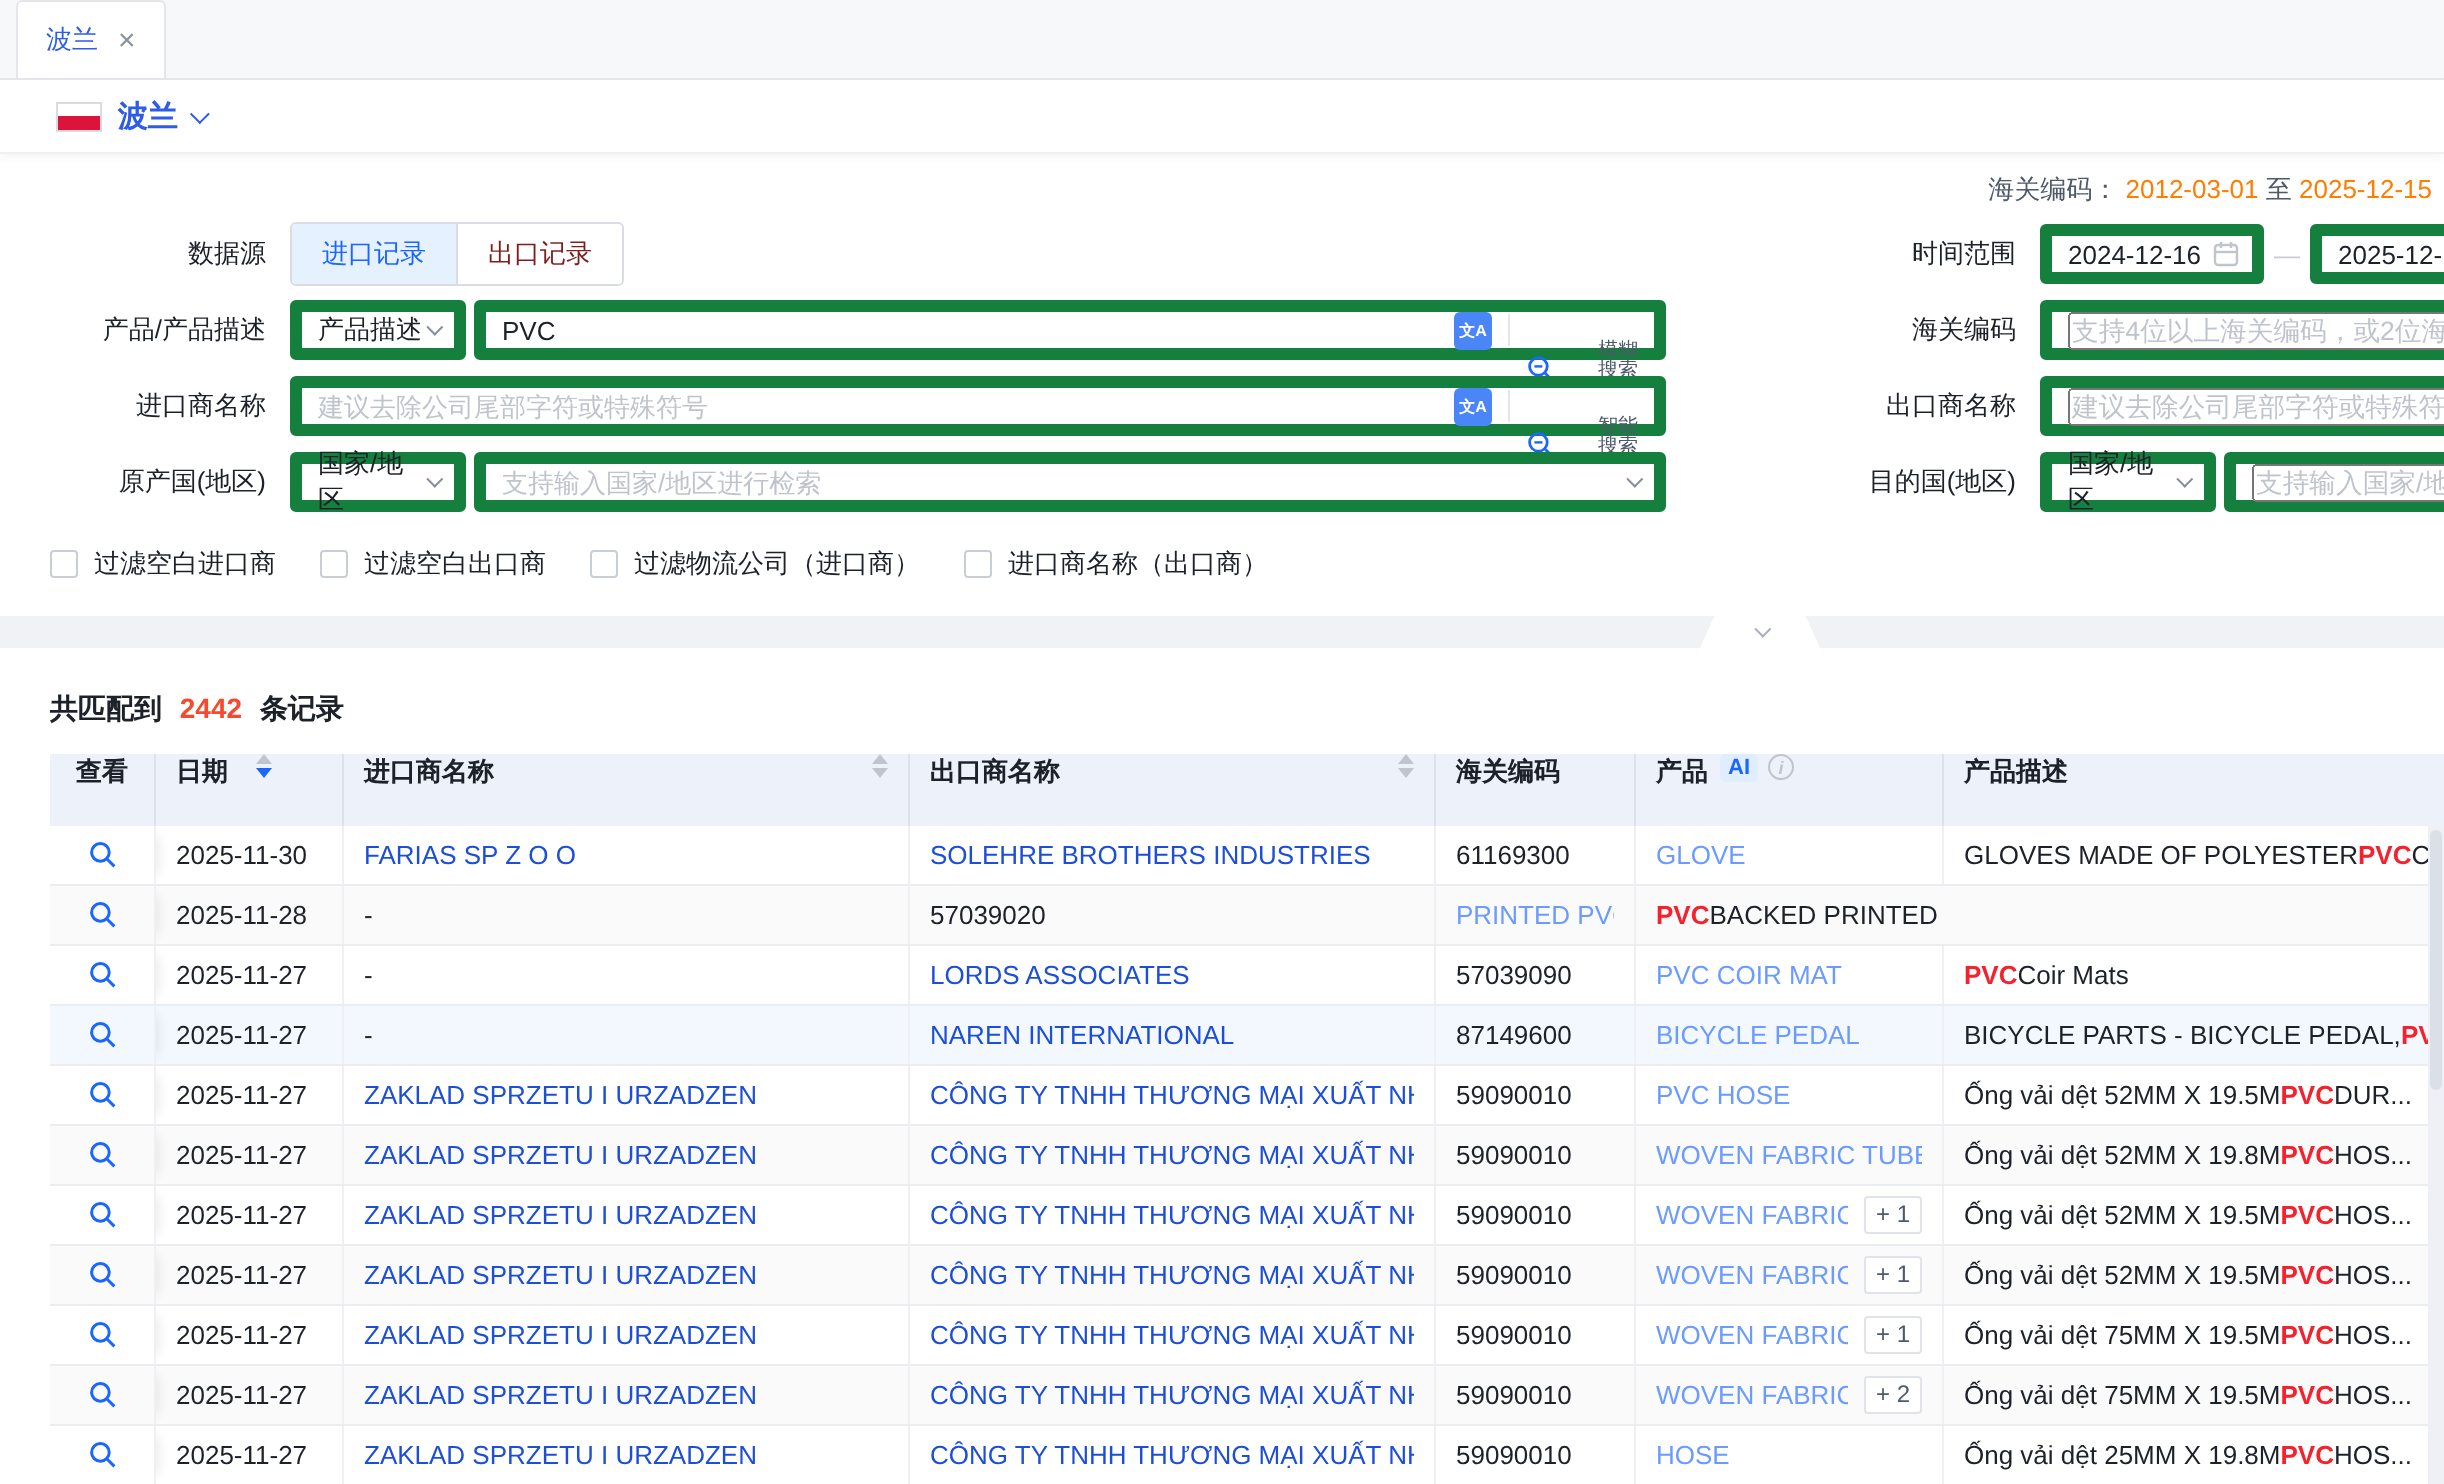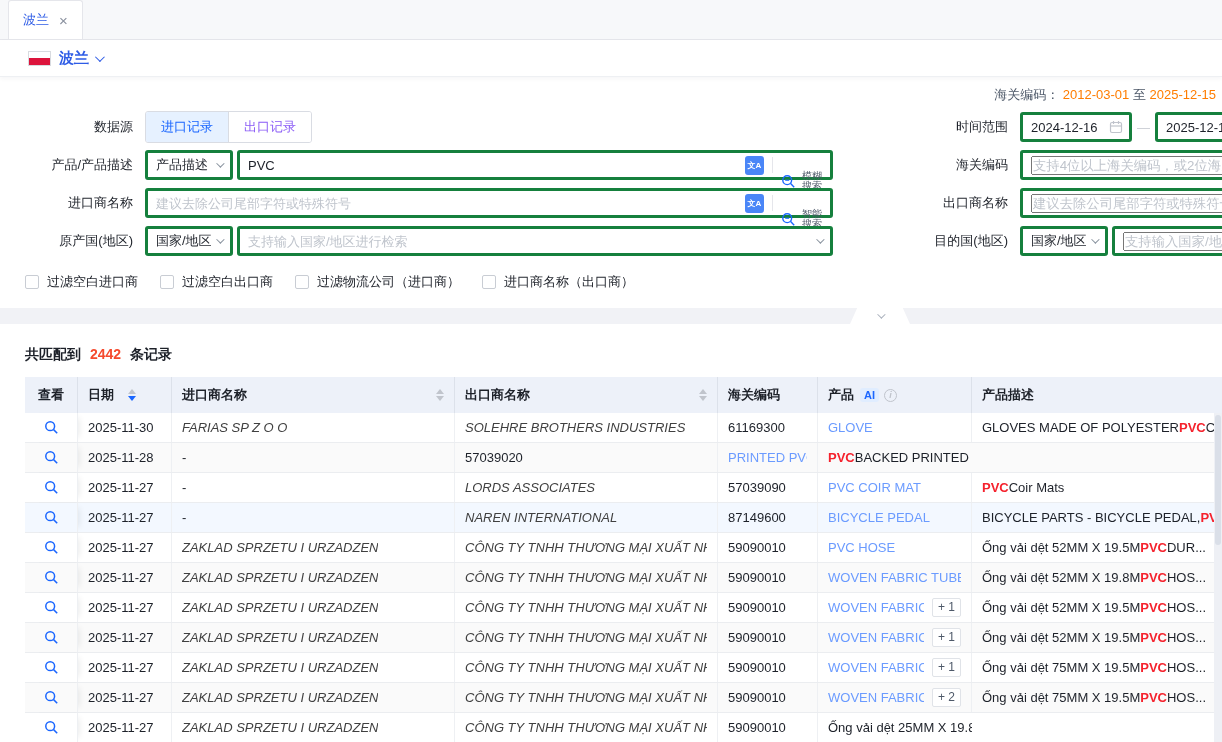--- a/index.html
+++ b/index.html
@@ -24,36 +24,36 @@
   
   .update-line { text-align:right; padding:9px 6px 0 0; font-size:13px; color:#4e5969; }
   .update-line .ud { color:#ff7d00; font-weight:normal; }
   .frow { display:flex; align-items:center; height:30px; margin:8px 0; }
   .flabel1 { width:145px; padding-right:12px; text-align:right; color:#1d2129; flex:0 0 145px; }
   .fctrl1 { width:688px; flex:0 0 688px; display:flex; align-items:center; }
   .flabel2 { width:187px; padding-right:12px; text-align:right; color:#1d2129; flex:0 0 187px; }
   .fctrl2 { display:flex; align-items:center; flex:0 0 auto; }
 
   .seg { display:inline-flex; border:1px solid #d9dce3; border-radius:3px; overflow:hidden; background:#fff; }
-  .seg-btn { border:none; background:#fff; font:inherit; color:#8b5cf6; padding:6px 15px; cursor:pointer; }
+  .seg-btn { border:none; background:#fff; font:inherit; color:#7f1d1d; padding:6px 15px; cursor:pointer; }
   .seg-btn + .seg-btn { border-left:1px solid #d9dce3; }
   .seg-btn.selected { background:#e6f1ff; color:#1a66ff; }
 
-  .box { height:30px; border:3px solid #15803d; border-radius:3px; background:#fff; display:flex; align-items:center; }
+  .box { height:30px; border:6px solid #15803d; border-radius:3px; background:#fff; display:flex; align-items:center; }
   .select-box { width:88px; padding:0 8px; justify-content:space-between; cursor:pointer; flex:0 0 88px; }
   .select-box .sv { color:#1d2129; }
   .sel-chev { width:6px; height:6px; border-right:1.2px solid #86909c; border-bottom:1.2px solid #86909c; transform:rotate(45deg) translateY(-2px); }
   .gap4 { width:4px; flex:0 0 4px; }
 
   .input-group { flex:1; padding:0 8px 0 0; }
   .input-group input { flex:1; border:none; outline:none; font:inherit; height:26px; padding:0 8px; color:#1d2129; min-width:0; background:transparent; }
   input::placeholder { color:#bfc4cc; }
   .trans-chip { width:19px; height:19px; border-radius:3px; background:#4a86f7; color:#fff; font-size:8px; display:flex; align-items:center; justify-content:center; flex:0 0 19px; cursor:pointer; font-weight:bold; }
   .vdiv { width:1px; height:16px; background:#e5e6eb; margin:0 8px; }
-  .search-btn { display:flex; align-items:center; gap:6px; cursor:pointer;margin-top:32px; }
+  .search-btn { display:flex; align-items:flex-end; gap:21px; cursor:pointer;margin-top:32px; }
   .search-btn .stxt { font-size:10px; line-height:10.5px; color:#4e5969; }
   .mag { flex:0 0 auto; }
 
   .plain-input { flex:1; padding:0 8px; }
   .plain-input input { width:100%; }
   .w420 { flex:0 0 420px; width:420px; }
   .w330 { flex:0 0 330px; width:330px; }
 
   .date-box { width:112px; flex:0 0 112px; padding:0 6px 0 8px; justify-content:space-between; }
   .date-box .dv { color:#1d2129; }
@@ -69,39 +69,39 @@
   .band-notch { position:absolute; left:850px; top:0; width:60px; height:16px; background:#fff; clip-path:polygon(12% 0,88% 0,100% 100%,0 100%); display:flex; align-items:center; justify-content:center; }
   .band-notch .chev { border-color:#a9b0bc; width:6px; height:6px; transform:rotate(45deg) translateY(-2px); }
 
   
   .count-line { margin:22px 0 13px 25px; font-size:14px; font-weight:bold; color:#1d2129; }
   .count-line .cnt { color:#f54a2e; margin:0 5px; }
 
   .table { margin-left:25px; width:1197px; }
   .tr-grid { display:grid; grid-template-columns:53px 94px 283px 263px 100px 154px minmax(0,1fr); }
   .thead { background:#edf1f9; height:36px; }
-  .th { display:flex; align-items:center; padding:0 10px; font-weight:bold; color:#1d2129; border-right:1px solid #dce1ea; overflow:hidden; white-space:nowrap; }
+  .th { display:flex; align-items:flex-start; padding:0 10px; font-weight:bold; color:#1d2129; border-right:1px solid #dce1ea; overflow:hidden; white-space:nowrap; }
   .th:last-child { border-right:none; }
   .th.c0 { justify-content:center; padding:0 4px; }
   .carets { display:inline-flex; flex-direction:column; gap:2px; }
   .carets.end { margin-left:auto; }
   .carets.near { margin-left:14px; }
   .car-up { width:0; height:0; border-left:4px solid transparent; border-right:4px solid transparent; border-bottom:5px solid #c0c4cc; }
   .car-dn { width:0; height:0; border-left:4px solid transparent; border-right:4px solid transparent; border-top:5px solid #c0c4cc; }
   .car-dn.active { border-top-color:#1a66ff; }
   .ai-badge { background:#e0edff; color:#1a66ff; font-weight:bold; font-size:11px; border-radius:3px; padding:1px 4px; margin-left:6px; }
   .info-icon { width:13px; height:13px; border:1px solid #c0c4cc; border-radius:50%; color:#c0c4cc; font-size:9px; display:inline-flex; align-items:center; justify-content:center; margin-left:5px; font-style:italic; font-weight:bold; }
 
   .tr { height:30px; background:#fff; border-bottom:1px solid #ebedf0; }
   .tr.alt { background:#fafafa; }
   .tr.hov { background:#f3f8ff; }
   .td { display:flex; align-items:center; padding:0 10px; border-right:1px solid #eef0f3; overflow:hidden; white-space:nowrap; color:#1d2129; }
   .td:last-child { border-right:none; padding-right:4px; }
   .td.c0 { justify-content:center; padding:0 4px; box-shadow:6px 0 6px -5px rgba(31,35,41,.10); }
-  .link-imp, .link-exp { color:#404040; cursor:pointer; overflow:hidden; white-space:nowrap;font-style:italic; }
+  .link-imp, .link-exp { color:#1d4ed8; cursor:pointer; overflow:hidden; white-space:nowrap; }
   .link-prod { color:#6b9bff; cursor:pointer; overflow:hidden; white-space:nowrap; }
   .extra-badge { border:1px solid #e0e3e8; border-radius:2px; background:#fff; color:#4e5969; font-size:12px; padding:0 5px; margin-left:8px; flex:0 0 auto; line-height:17px; }
   .hl { color:#f5222d; font-weight:bold; }
   .view-btn { cursor:pointer; display:flex; align-items:center; }
 
   .vscroll { position:absolute; right:0; top:413px; bottom:0; width:8px; background:#eef0f5; }
   .vthumb { position:absolute; top:2px; left:1px; width:6px; height:130px; background:#dadfe8; border-radius:3px; }
 </style>
 </head>
 <body>
@@ -571,20 +571,23 @@
           </div>
           <div class="td">2025-11-27</div>
           <div class="td">
             <span class="link-imp">ZAKLAD SPRZETU I URZADZEN</span>
           </div>
           <div class="td">
             <span class="link-exp">CÔNG TY TNHH THƯƠNG MẠI XUẤT NHẬP...</span>
           </div>
           <div class="td">59090010</div>
           <div class="td">
+            <span class="link-prod">HOSE</span>
+          </div>
+          <div class="td">
             <span>Ống vải dệt 25MM X 19.8M </span>
             <span class="hl">PVC</span>
             <span> HOS...</span>
           </div>
         </div>
       </div>
   </div>
 
   <div class="vscroll">
       <div class="vthumb"></div>

